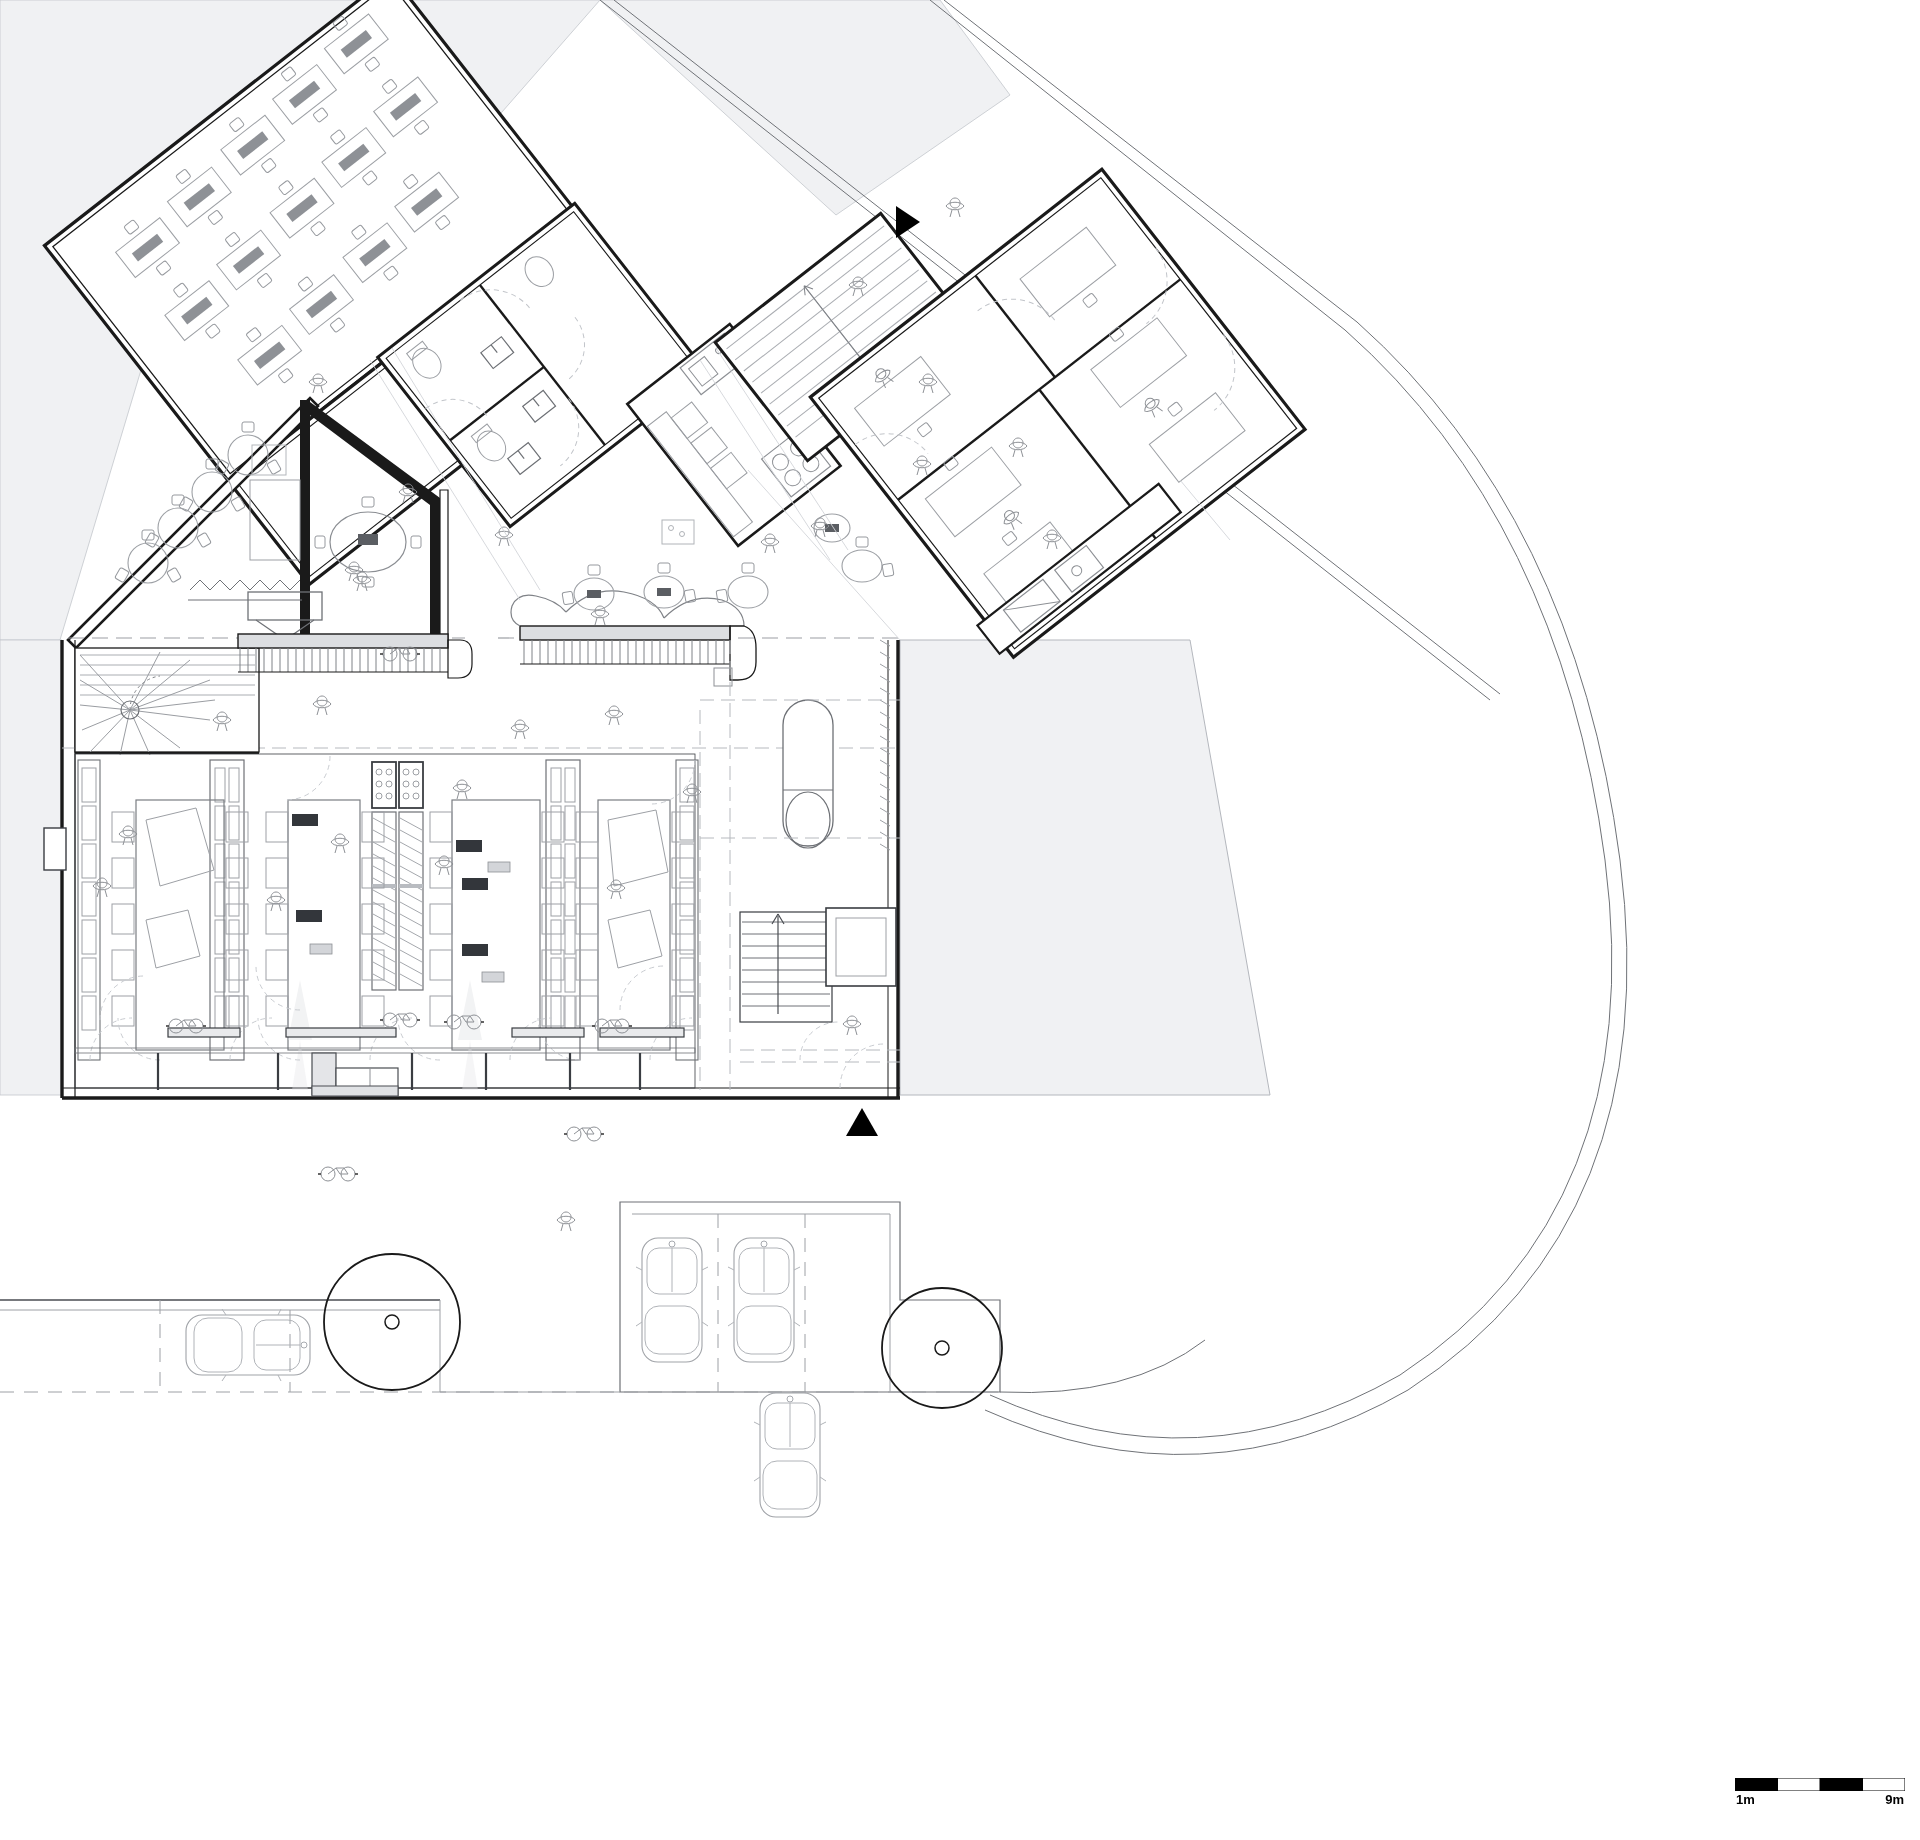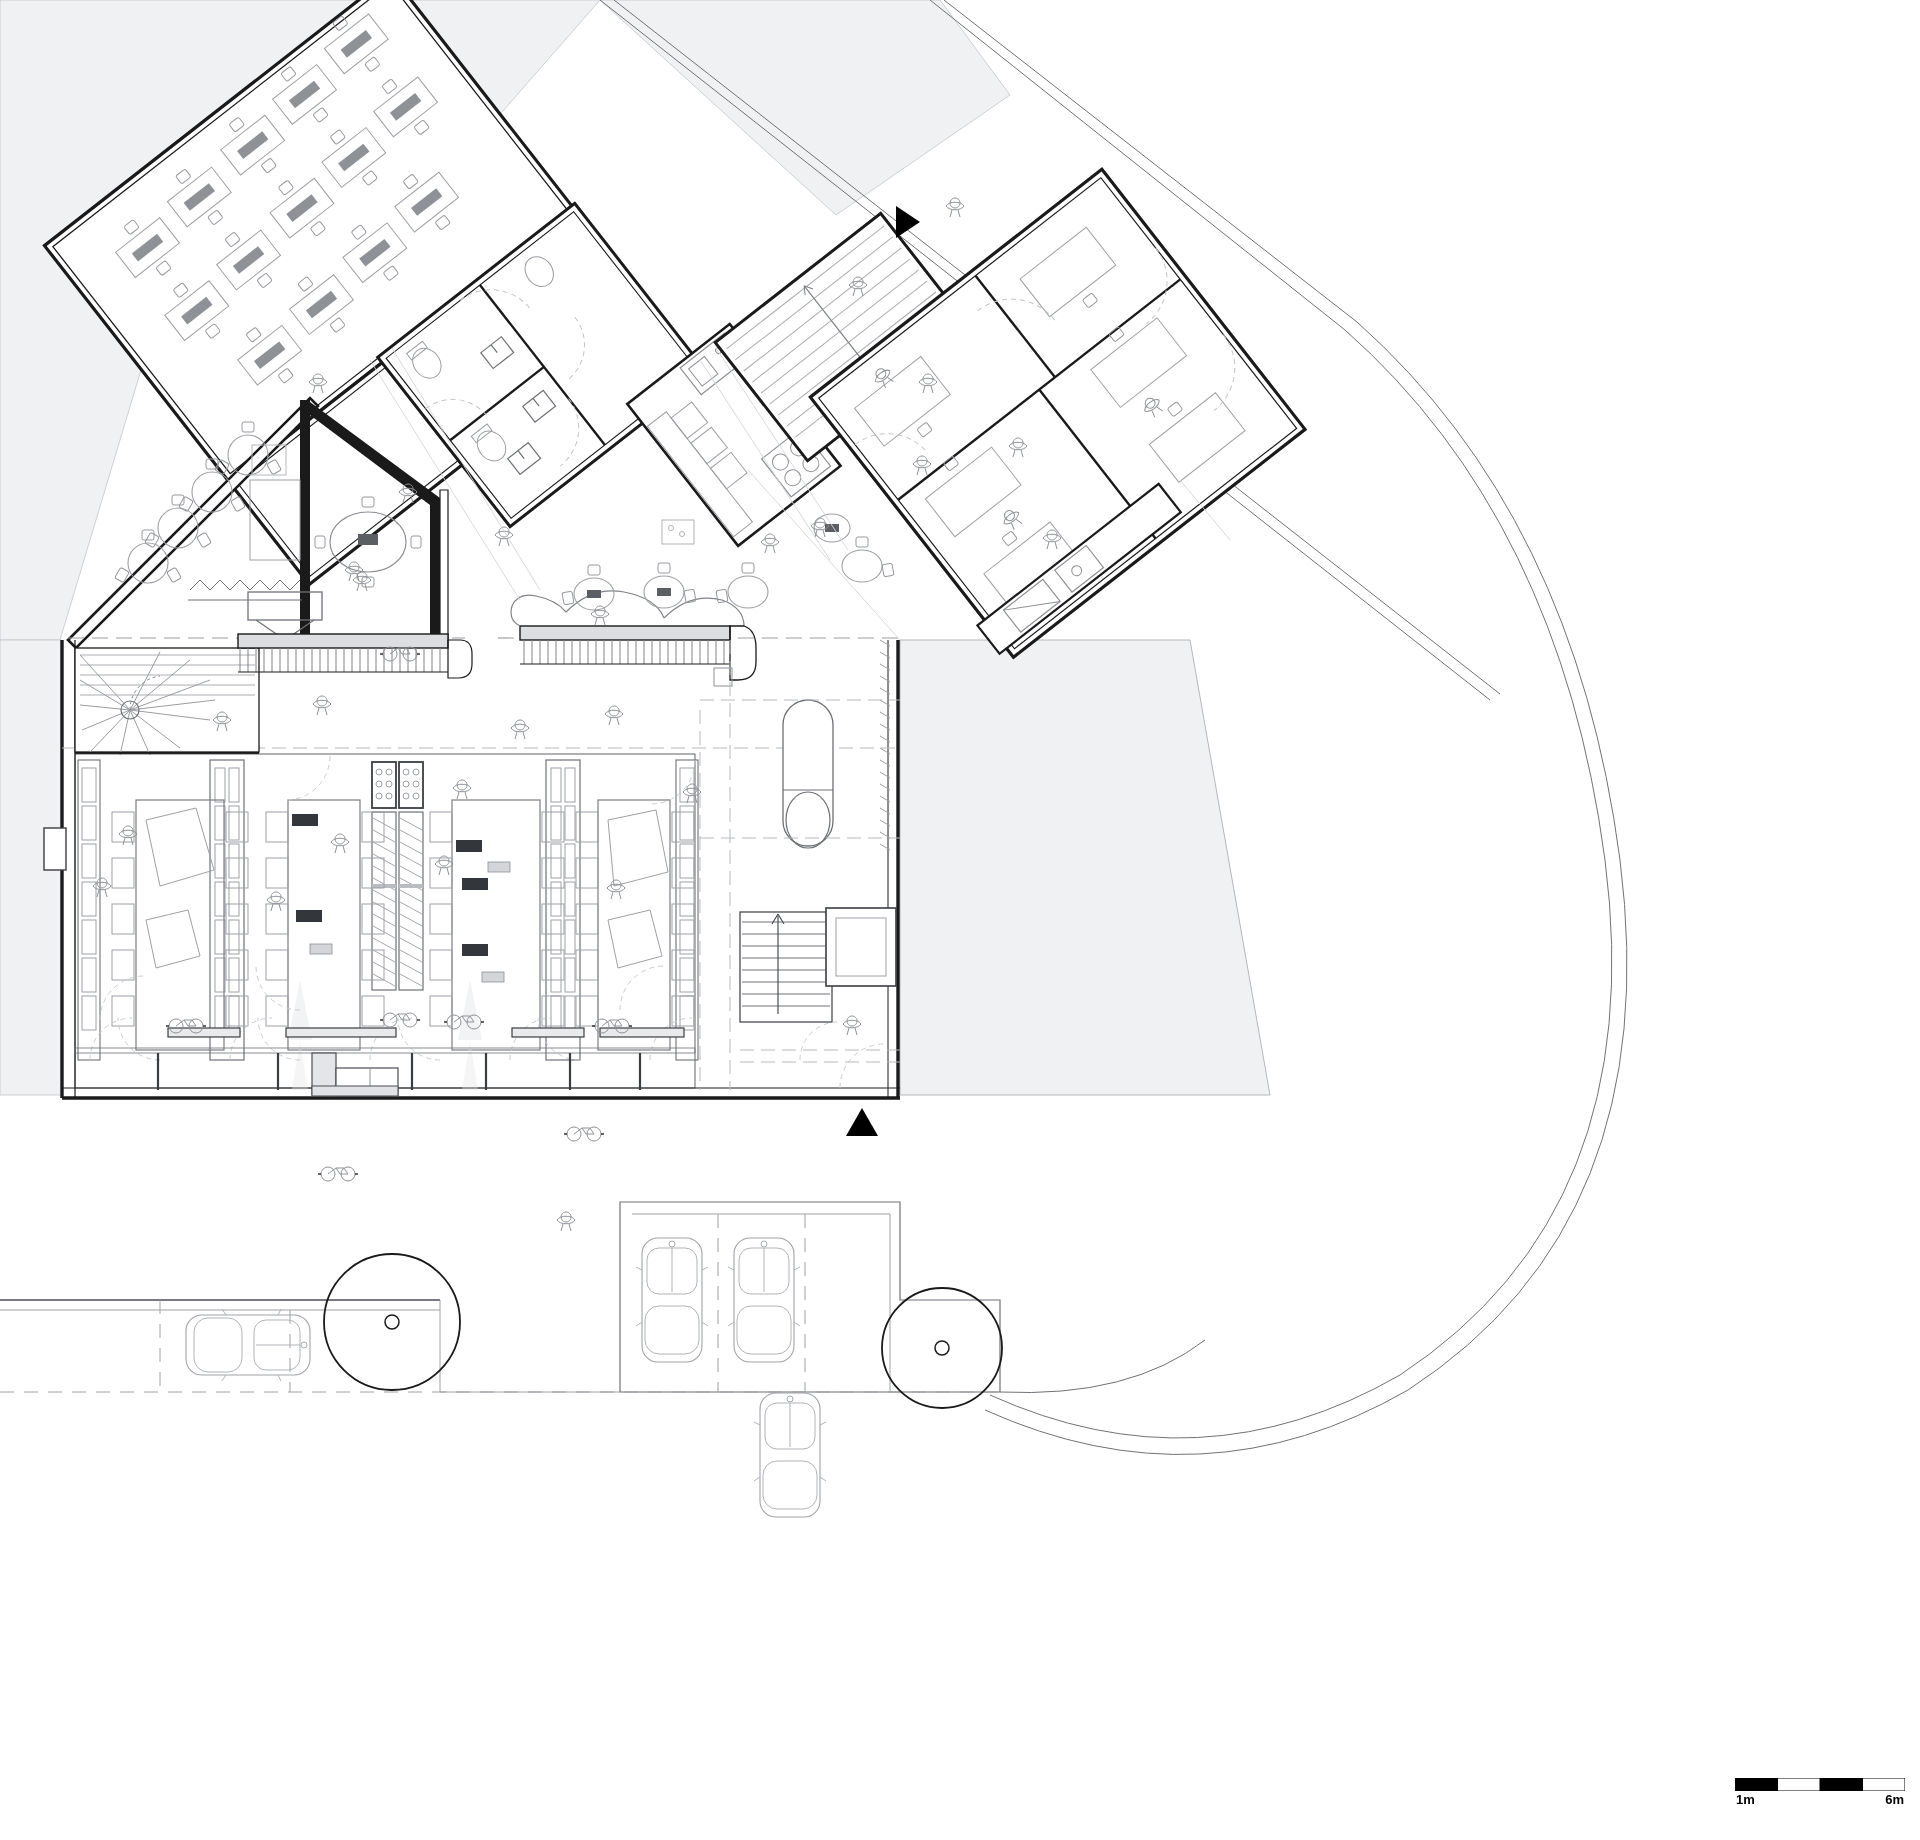--- a/index.html
+++ b/index.html
@@ -886,17 +886,17 @@
 
 <div class="scalebar-wrap">
   <svg class="scalebar" width="170" height="13" viewBox="0 0 170 13">
     <rect x="0" y="0" width="42.5" height="13" fill="#000000"></rect>
     <rect x="42.5" y="0" width="42.5" height="13" fill="#ffffff" stroke="#000000" stroke-width="1"></rect>
     <rect x="85" y="0" width="42.5" height="13" fill="#000000"></rect>
     <rect x="127.5" y="0" width="42.5" height="13" fill="#ffffff" stroke="#000000" stroke-width="1"></rect>
   </svg>
   <div class="scale-labels">
     <span>1m</span>
-    <span>6m</span>
+    <span>9m</span>
   </div>
 </div>
 
 </div>
 
 </body></html>

